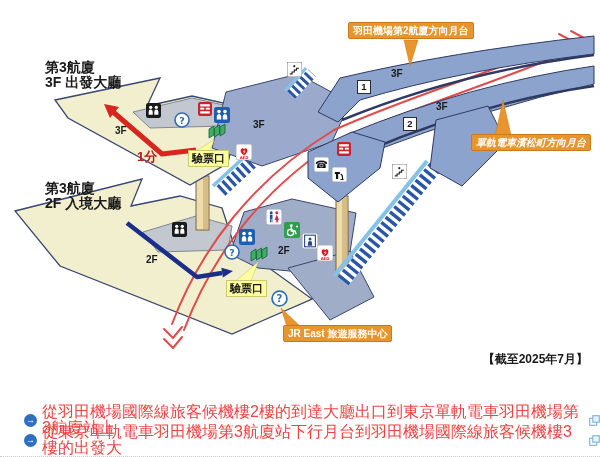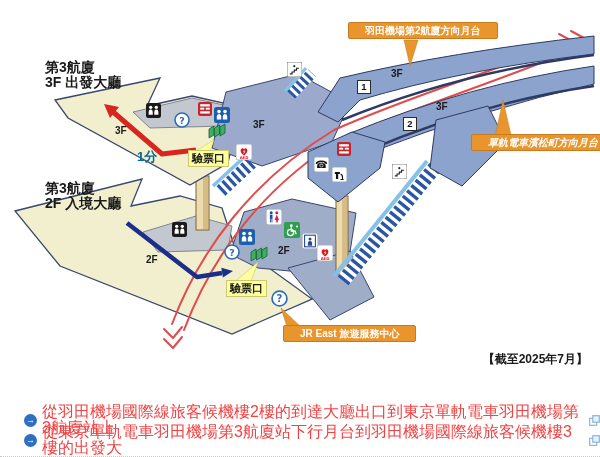--- a/index.html
+++ b/index.html
@@ -2,23 +2,23 @@
 <html><head>
 <meta charset="utf-8">
 <style>
   html,body{margin:0;padding:0;background:#fff;}
   body{width:600px;height:457px;overflow:hidden;font-family:"Liberation Sans","DejaVu Sans",sans-serif;}
   .stage{position:relative;width:600px;height:457px;background:#fff;box-sizing:border-box;border-bottom:1px dotted #c9c9c9;}
   svg.map{position:absolute;left:0;top:0;}
   .lbl{position:absolute;color:#1a1a1a;font-weight:bold;white-space:nowrap;}
   .hall-label{font-size:14px;line-height:15px;}
   .floor{font-size:10px;}
-  .walk{color:#0369a1;font-size:13px;}
+  .walk{color:#b91c1c;font-size:13px;}
   .gate-lbl{background:#ffff9e;font-size:11px;line-height:15px;padding:0 3px;border:1px solid #c9c96e;}
-  .callout{background:#e8952d;color:#fff;font-size:10px;line-height:11px;padding:2px 16px;border:1px solid #c87a1c;border-radius:2px;}
+  .callout{background:#e8952d;color:#fff;font-size:10px;line-height:11px;padding:2px 4px;border:1px solid #c87a1c;border-radius:2px;}
   .asof{font-size:12px;width:115px;text-align:right;}
   .badge{position:absolute;background:#fff;border:1.5px solid #2a2a2a;width:12px;height:12px;line-height:12px;text-align:center;font-size:9.5px;font-weight:bold;color:#111;}
   .ic{position:absolute;line-height:0;}
   .ic svg text{font-family:"DejaVu Sans",sans-serif;}
   .yt{position:absolute;left:25px;top:382px;font-weight:bold;font-size:15px;line-height:18px;}
   .yt-you{color:#161616;letter-spacing:-0.5px;}
   .yt-tube{background:linear-gradient(#e73b31,#b8121a);color:#fff;border-radius:4px;padding:0 4px;margin-left:1px;}
   .link-row{position:absolute;left:24px;display:flex;align-items:center;gap:5px;text-decoration:none;cursor:pointer;}
   .link-text{color:#ef4444;font-size:16px;line-height:16px;}
   .bullet{display:block;width:13px;height:13px;border-radius:50%;background:#2f6fc1;color:#fff;font-size:9px;line-height:13px;text-align:center;flex:0 0 13px;}

